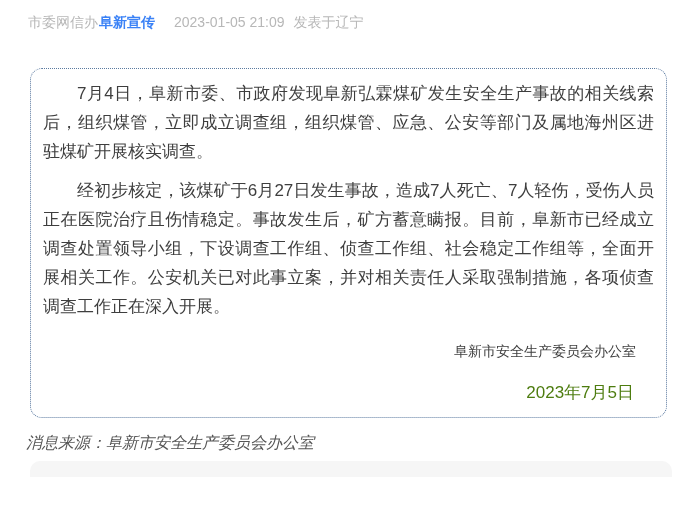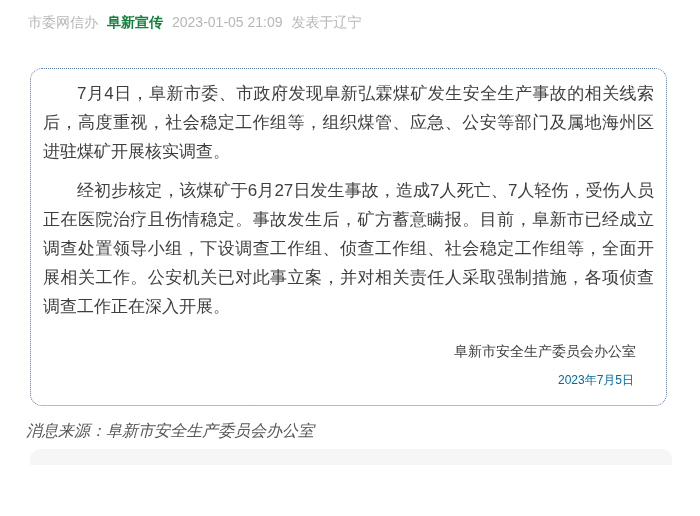--- a/index.html
+++ b/index.html
@@ -22,25 +22,25 @@
     color: #2b2b2b;
     letter-spacing: 0.5px;
   }
   .meta {
     margin-top: 12px;
     font-size: 14px;
     line-height: 20px;
     color: #b7b7b7;
     white-space: nowrap;
   }
-  .meta .author { margin-right: 9px; }
+  .meta .author { margin-right: 1px; }
   .meta .account {
-    color: #15803d;
+    color: #3b82f6;
     font-weight: bold;
-    margin-right: 9px;
+    margin-right: 19px;
     cursor: pointer;
   }
   .meta .datetime { margin-right: 9px; }
   .notice-box {
     margin-top: 36px;
     margin-left: 2px;
     width: 637px;
     border: 1px dotted #5b7aa0;
     border-radius: 12px;
     padding: 10px 12px 10px 12px;
@@ -56,23 +56,24 @@
   .notice-box p.para2 { margin-top: 10px; }
   .notice-box .signature {
     margin-top: 16px;
     font-size: 14px;
     line-height: 29px;
     color: #3e3e3e;
     text-align: right;
     padding-right: 18px;
   }
   .notice-box .issue-date {
-    font-size: 12px;
+    margin-top: 12px;
+    font-size: 17px;
     line-height: 29px;
-    color: #0369a1;
+    color: #4d7c0f;
     text-align: right;
     padding-right: 20px;
   }
   .source-line {
     margin-top: 14px;
     margin-left: -2px;
     font-size: 16px;
     line-height: 22px;
     color: #555555;
     font-style: italic;
@@ -90,21 +91,21 @@
 <body>
 
 <div class="article">
 
 
   <div class="meta">
     <span class="author">市委网信办</span><span class="account">阜新宣传</span><span class="datetime">2023-01-05 21:09</span><span class="location">发表于辽宁</span>
   </div>
 
   <div class="notice-box">
-    <p class="para1">7月4日，阜新市委、市政府发现阜新弘霖煤矿发生安全生产事故的相关线索后，高度重视，社会稳定工作组等，组织煤管、应急、公安等部门及属地海州区进驻煤矿开展核实调查。</p>
+    <p class="para1">7月4日，阜新市委、市政府发现阜新弘霖煤矿发生安全生产事故的相关线索后，组织煤管，立即成立调查组，组织煤管、应急、公安等部门及属地海州区进驻煤矿开展核实调查。</p>
     <p class="para2">经初步核定，该煤矿于6月27日发生事故，造成7人死亡、7人轻伤，受伤人员正在医院治疗且伤情稳定。事故发生后，矿方蓄意瞒报。目前，阜新市已经成立调查处置领导小组，下设调查工作组、侦查工作组、社会稳定工作组等，全面开展相关工作。公安机关已对此事立案，并对相关责任人采取强制措施，各项侦查调查工作正在深入开展。</p>
     <div class="signature">阜新市安全生产委员会办公室</div>
     <div class="issue-date">2023年7月5日</div>
   </div>
 
   <div class="source-line">消息来源：阜新市安全生产委员会办公室</div>
 
   <div class="bottom-card"></div>
 
 </div>

